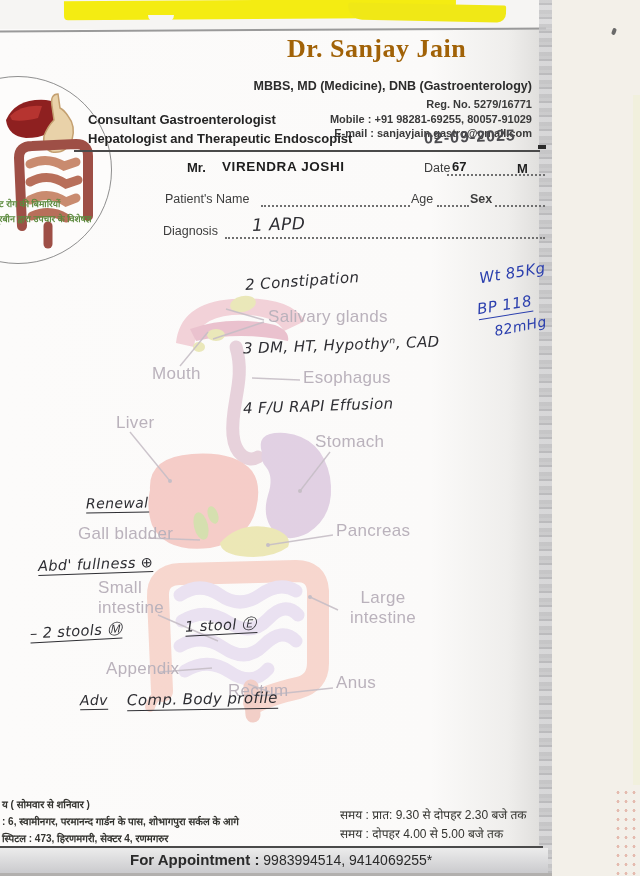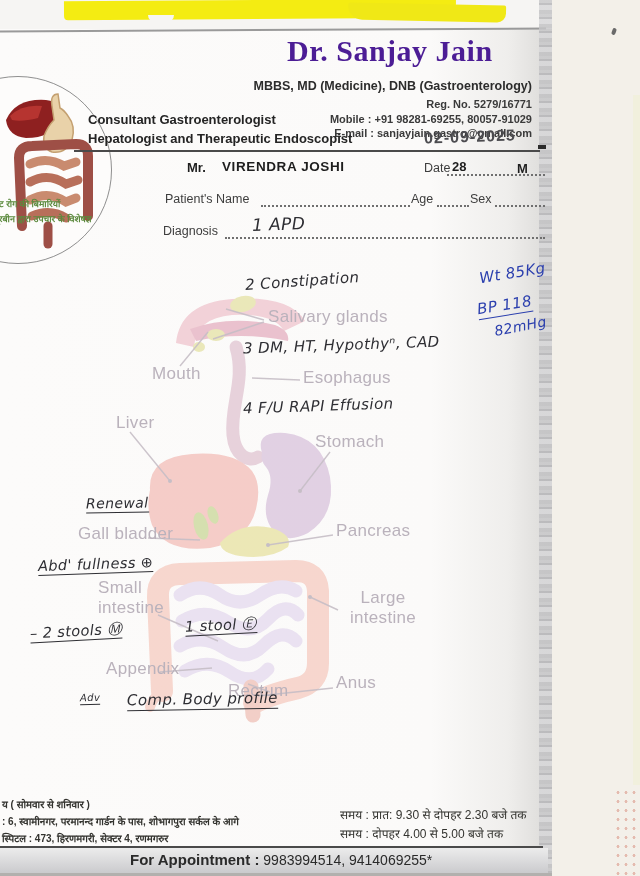--- a/index.html
+++ b/index.html
@@ -17,21 +17,21 @@
     background-image:radial-gradient(circle,#d89080 1.2px,transparent 1.8px);background-size:8px 9px;}
   .bg-sliver{position:absolute;left:633px;top:95px;width:7px;height:690px;background:#eff0d2;opacity:.5;}
   
   .yellow1{position:absolute;left:64px;top:0;width:392px;height:19px;background:#f4ec12;border-radius:0 0 14px 4px;transform:rotate(-0.4deg);}
   .yellow2{position:absolute;left:348px;top:4px;width:158px;height:17px;background:#f0e816;border-radius:3px 2px 10px 16px;transform:rotate(1.2deg);}
   .yellow-notch{position:absolute;left:148px;top:15px;width:26px;height:7px;background:#f6f5f3;border-radius:0 0 8px 8px;}
   
   .logo-circle{position:absolute;left:-76px;top:76px;width:186px;height:186px;border:1.6px solid #8f8f8f;border-radius:50%;background:#fdfcfb;}
   .logo-art{position:absolute;left:2px;top:86px;}
   .logo-caption{position:absolute;left:-6px;top:197px;width:104px;color:#5c8a3e;font-weight:bold;font-size:9px;line-height:15px;}
-  .doc-name{position:absolute;left:287px;top:34px;width:260px;font-family:"Liberation Serif",serif;font-weight:bold;font-size:30px;color:#4c1d95;letter-spacing:.5px;}
+  .doc-name{position:absolute;left:287px;top:34px;width:260px;font-family:"Liberation Serif",serif;font-weight:bold;font-size:26px;color:#a16207;letter-spacing:.5px;}
   .quals{position:absolute;left:150px;top:79px;width:382px;text-align:right;font-weight:bold;font-size:12.5px;color:#2c2c2c;}
   .contact{position:absolute;left:240px;top:97px;width:292px;text-align:right;font-size:11px;font-weight:bold;color:#3a3a3a;line-height:14.5px;}
   .stamp{position:absolute;left:424px;top:128px;font-weight:bold;font-size:16px;color:#4c4c50;transform:rotate(-2deg);letter-spacing:1px;}
   .titles{position:absolute;left:88px;top:110px;font-weight:bold;font-size:13px;color:#242424;line-height:19px;}
   .rule{position:absolute;left:74px;top:150px;width:466px;height:1.8px;background:#4a4a4a;}
   
   .lbl{position:absolute;font-size:12.5px;color:#3d3d3d;}
   .bold{font-weight:bold;color:#1e1e1e;}
   .dotline{position:absolute;height:2px;border-bottom:2px dotted #6f6f6f;}
   
@@ -95,28 +95,28 @@
   <div class="titles">
     <div>Consultant Gastroenterologist</div>
     <div>Hepatologist and Therapeutic Endoscopist</div>
   </div>
   <div class="rule"></div>
 
   <div class="lbl bold" style="left:187px;top:160px;font-size:13px;">Mr.</div>
   <div class="lbl bold" style="left:222px;top:159px;font-size:13.5px;letter-spacing:.6px;">VIRENDRA JOSHI</div>
   <div class="lbl" style="left:424px;top:161px;">Date</div>
   <div class="dotline" style="left:447px;top:172px;width:98px;"></div>
-  <div class="lbl bold" style="left:452px;top:159px;font-size:13px;">28</div>
+  <div class="lbl bold" style="left:452px;top:159px;font-size:13px;">67</div>
   <div class="lbl bold" style="left:517px;top:161px;font-size:13px;">M</div>
 
   <div class="lbl" style="left:165px;top:192px;">Patient's Name</div>
   <div class="dotline" style="left:261px;top:203px;width:149px;"></div>
   <div class="lbl" style="left:411px;top:192px;">Age</div>
   <div class="dotline" style="left:437px;top:203px;width:32px;"></div>
-  <div class="lbl" style="left:470px;top:192px;">Sex</div>
+  <div class="lbl" style="left:470px;top:192px;font-weight:bold;">Sex</div>
   <div class="dotline" style="left:495px;top:203px;width:50px;"></div>
 
   <div class="lbl" style="left:163px;top:224px;">Diagnosis</div>
   <div class="dotline" style="left:225px;top:235px;width:320px;"></div>
 
   <svg class="diagram-svg" width="552" height="440" viewBox="0 0 552 440">
     <g opacity="0.5">
       <path d="M176,58 Q180,18 232,14 Q290,10 305,36 L284,46 Q274,28 232,30 Q196,33 194,62 Z" fill="#e9a8b6"></path>
       <path d="M190,44 Q230,30 275,40 Q290,46 288,56 Q240,46 196,56 Z" fill="#d989a2"></path>
       <ellipse cx="243" cy="19" rx="13" ry="8" fill="#d8d478" transform="rotate(-12 243 19)"></ellipse>
@@ -174,21 +174,21 @@
   <div class="hw" style="left:245px;top:272px;font-size:15px;transform:rotate(-4deg);">2 Constipation</div>
   <div class="hw blue" style="left:479px;top:264px;font-size:15px;transform:rotate(-9deg);">Wt 85Kg</div>
   <div class="hw blue" style="left:477px;top:296px;font-size:15px;transform:rotate(-9deg);"><span class="ul" style="border-color:#2b3fae;">BP 118</span></div>
   <div class="hw blue" style="left:494px;top:318px;font-size:14px;transform:rotate(-11deg);">82mHg</div>
   <div class="hw" style="left:243px;top:336px;font-size:15px;transform:rotate(-2deg);">3 DM, HT, Hypothyⁿ, CAD</div>
   <div class="hw" style="left:243px;top:397px;font-size:15px;transform:rotate(-2deg);">4 F/U RAPI Effusion</div>
   <div class="hw" style="left:86px;top:495px;font-size:14px;transform:rotate(-1deg);"><span class="ul">Renewal</span></div>
   <div class="hw" style="left:38px;top:556px;font-size:14.5px;transform:rotate(-2deg);"><span class="ul">Abd' fullness ⊕</span></div>
   <div class="hw" style="left:30px;top:622px;font-size:14.5px;transform:rotate(-3deg);"><span class="ul">– 2 stools Ⓜ</span></div>
   <div class="hw" style="left:185px;top:616px;font-size:14.5px;transform:rotate(-3deg);"><span class="ul">1 stool Ⓔ</span></div>
-  <div class="hw" style="left:80px;top:692px;font-size:10px;transform:rotate(-1deg);"><span class="ul">Adv</span></div>
+  <div class="hw" style="left:80px;top:692px;font-size:14px;transform:rotate(-1deg);"><span class="ul">Adv</span></div>
   <div class="hw" style="left:127px;top:690px;font-size:15px;transform:rotate(-1deg);"><span class="ul">Comp. Body profile</span></div>
 
   <div class="foot-left">
     <div>य ( सोमवार से शनिवार )</div>
     <div>: 6, स्वामीनगर, परमानन्द गार्डन के पास, शोभागपुरा सर्कल के आगे</div>
     <div>स्पिटल : 473, हिरणमगरी, सेक्टर 4, रणमगरुर</div>
   </div>
   <div class="foot-right">
     <div>समय : प्रात: 9.30 से दोपहर 2.30 बजे तक</div>
     <div>समय : दोपहर 4.00 से 5.00 बजे तक</div>

